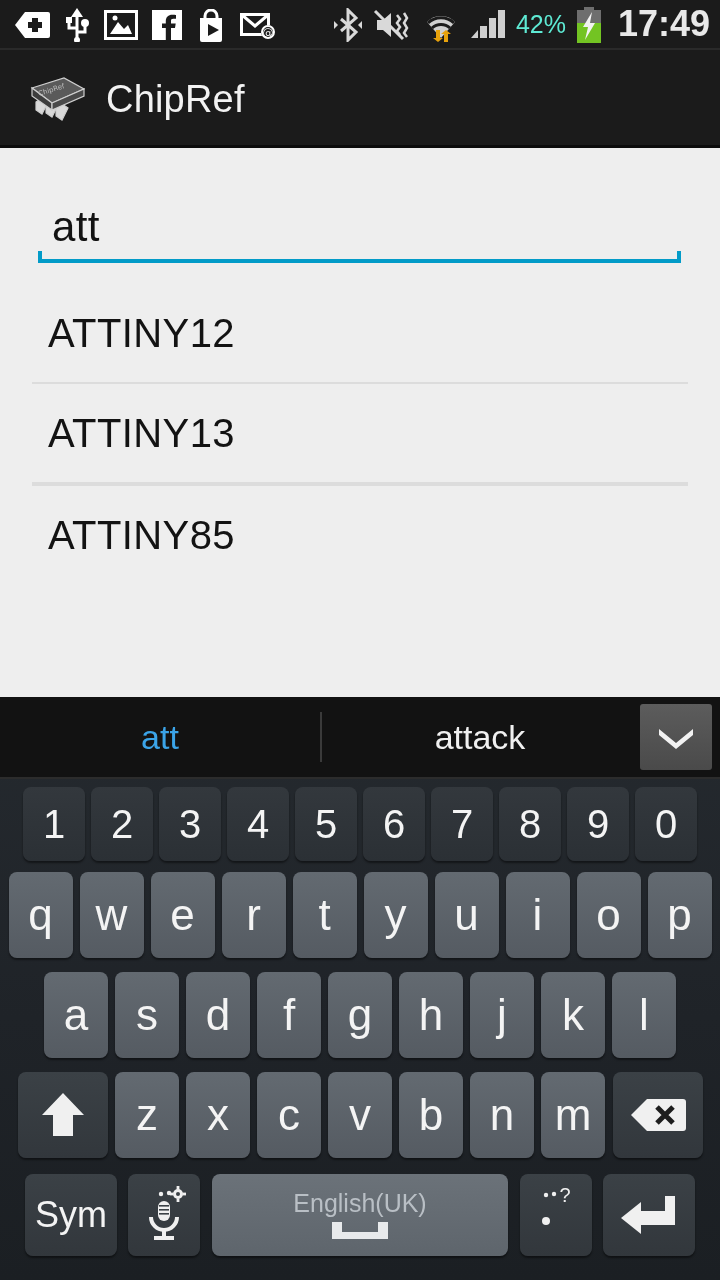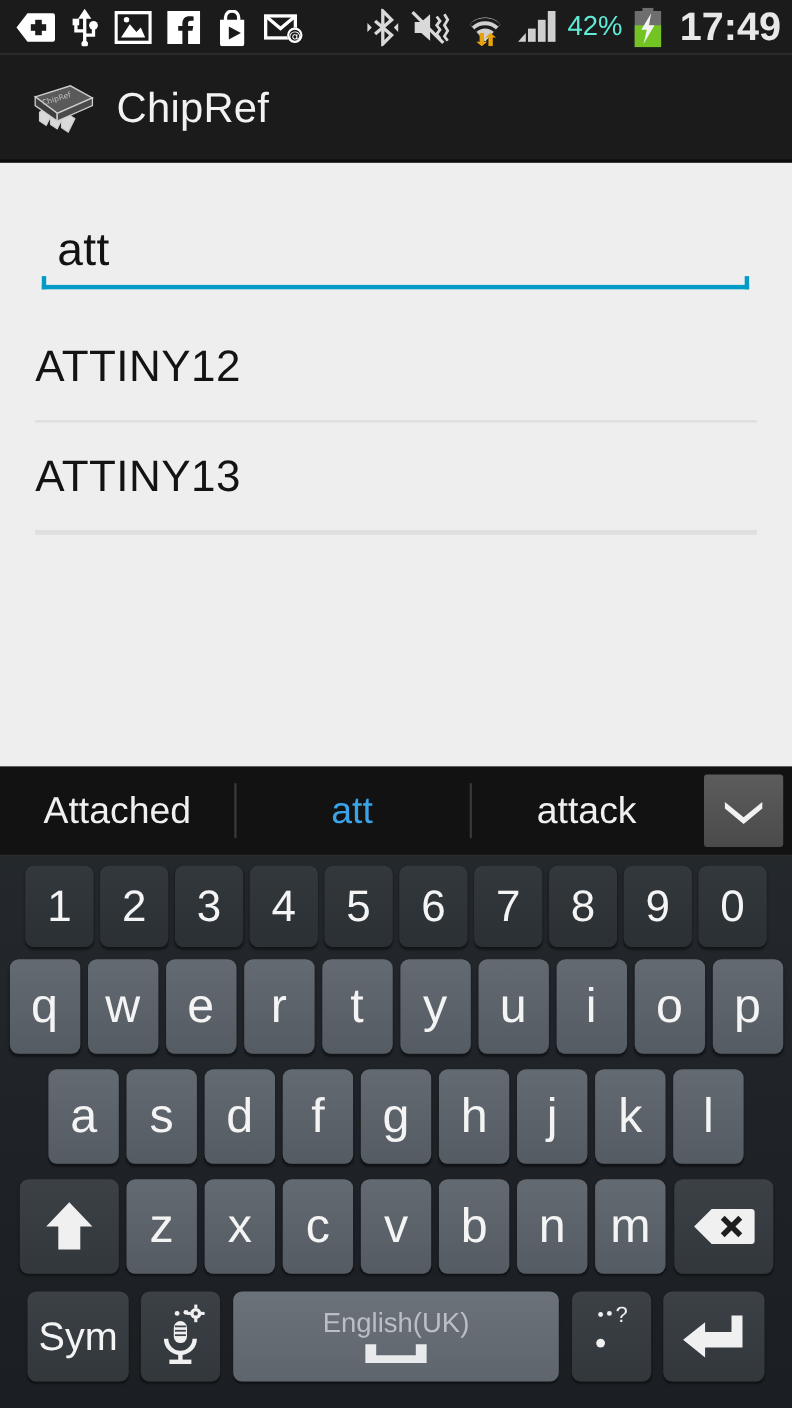--- a/index.html
+++ b/index.html
@@ -68,21 +68,21 @@
   #search-underline {
     position:absolute; left:0; right:1px; bottom:-3px; height:12px;
     border-bottom:4px solid #029bc8;
     border-left:4px solid #029bc8;
     border-right:4px solid #029bc8;
   }
 
   #result-list { margin-top:24px; }
   .list-item {
     height:98px; display:flex; align-items:center;
-    padding-left:32px;
+    padding-left:48px;
   }
   .list-item .label {
     font-size:40px; color:#131313; letter-spacing:.4px; font-weight:400;
   }
   .divider { height:2px; background:#dcdcdc; margin:0 32px; }
 
   
   #keyboard {
     width:720px; height:583px;
     background:#22262b;
@@ -263,28 +263,30 @@
   <div id="result-list">
     <div class="list-item">
       <span class="label">ATTINY12</span>
     </div>
     <div class="divider"></div>
     <div class="list-item">
       <span class="label">ATTINY13</span>
     </div>
     <div class="divider"></div>
     <div class="divider"></div>
+    <div class="list-item">
+      <span class="label">ATTINY85</span>
+    </div>
   </div>
 
 </div>
 
 <div id="keyboard">
 
   <div id="suggestion-bar">
-    <div class="sugg">Attached</div>
     <div class="sugg active">att</div>
     <div class="sugg">attack</div>
     <div id="sugg-expand">
       <svg width="42" height="26" viewBox="0 0 42 26">
         <polygon points="4,5 21,19 38,5 38,11 21,25 4,11" fill="#f2f2f2"></polygon>
       </svg>
     </div>
   </div>
 
   <div class="krow" id="row-num">

